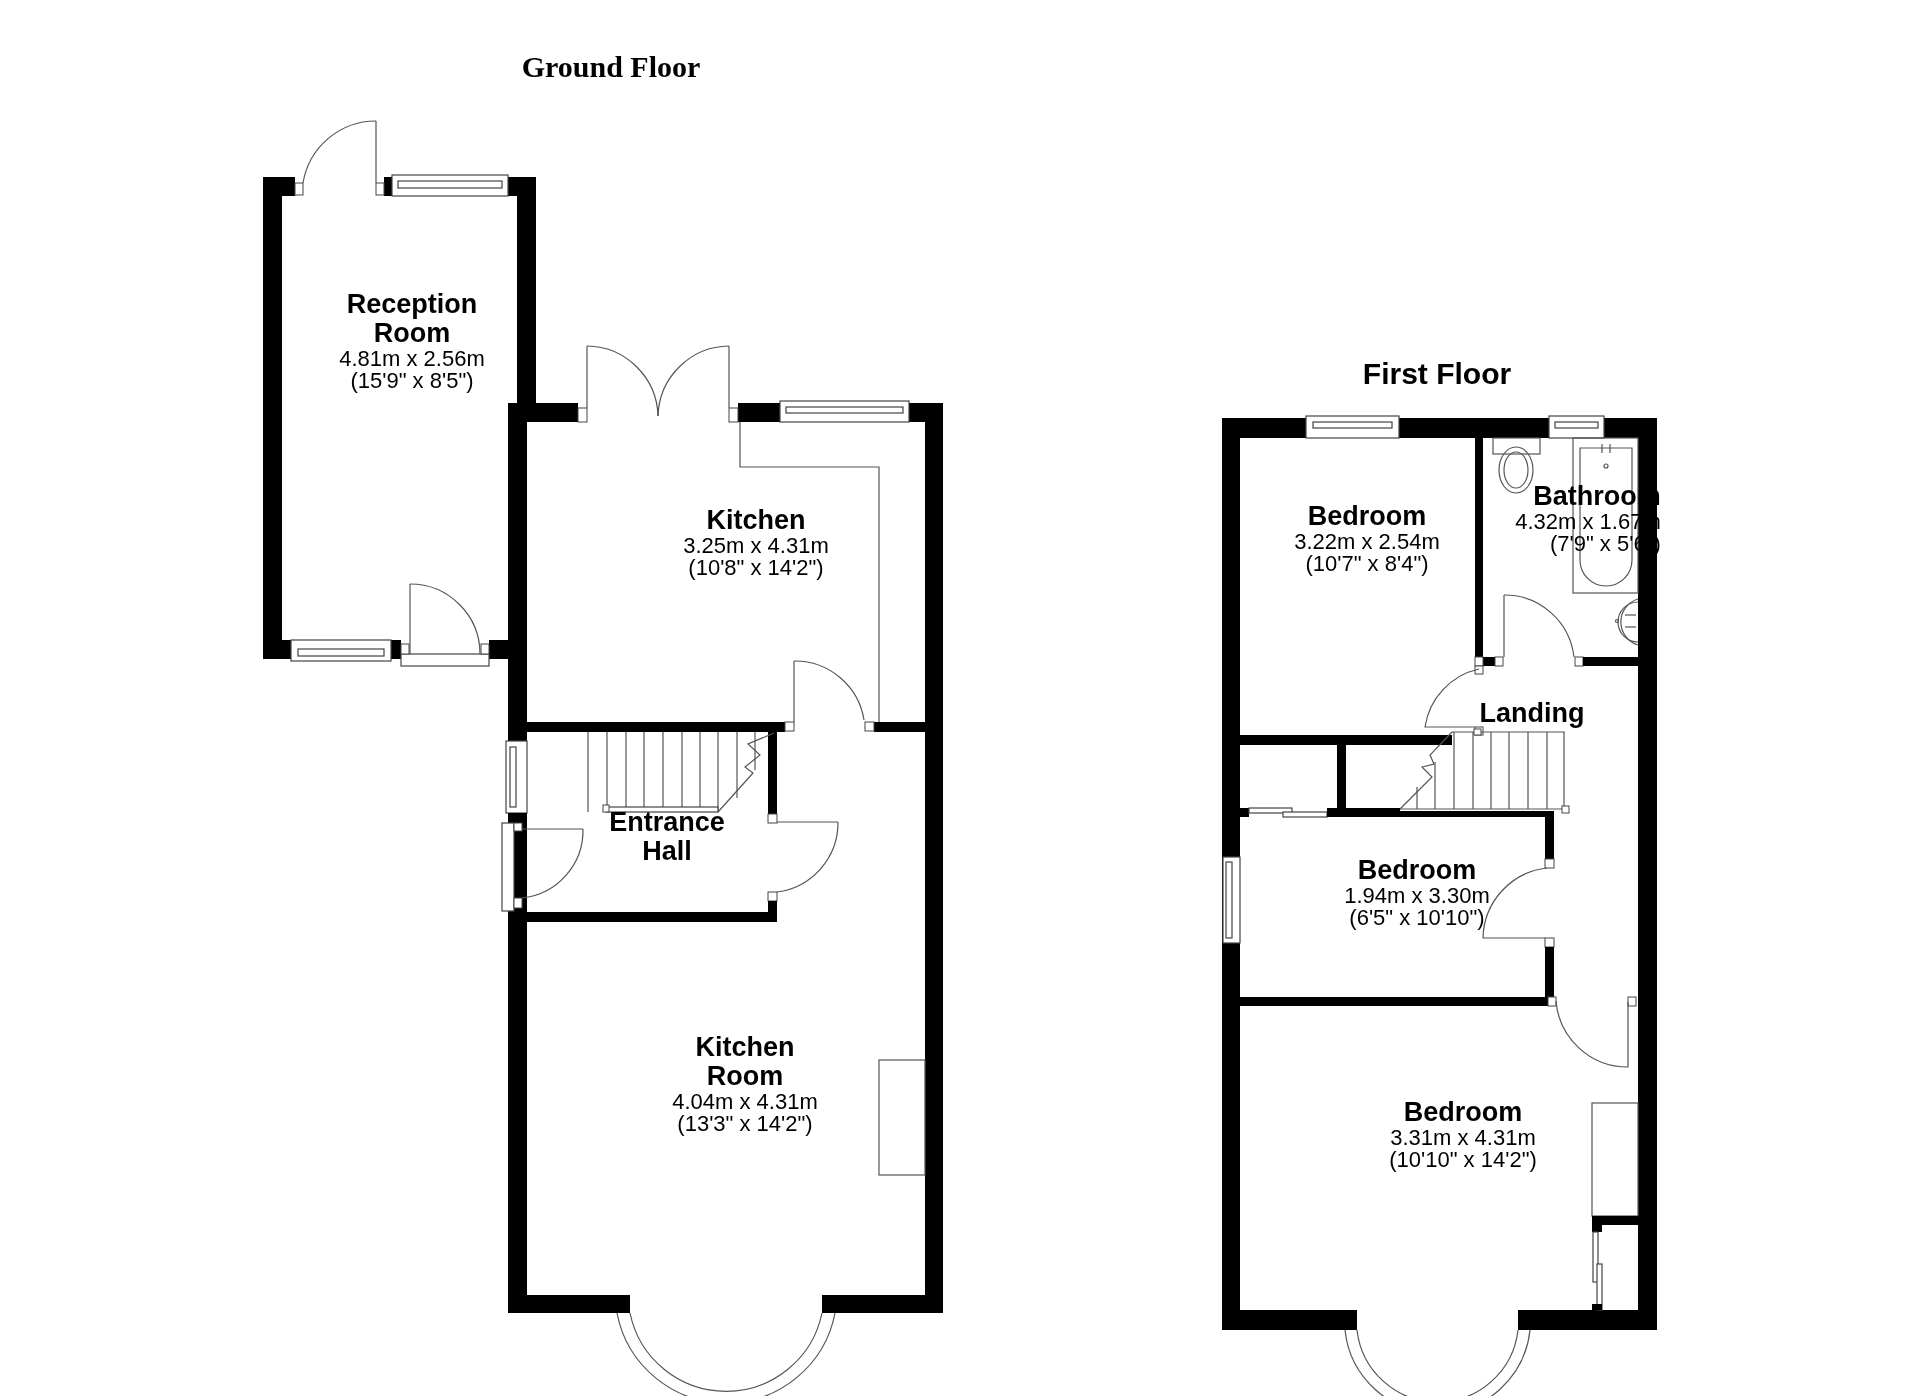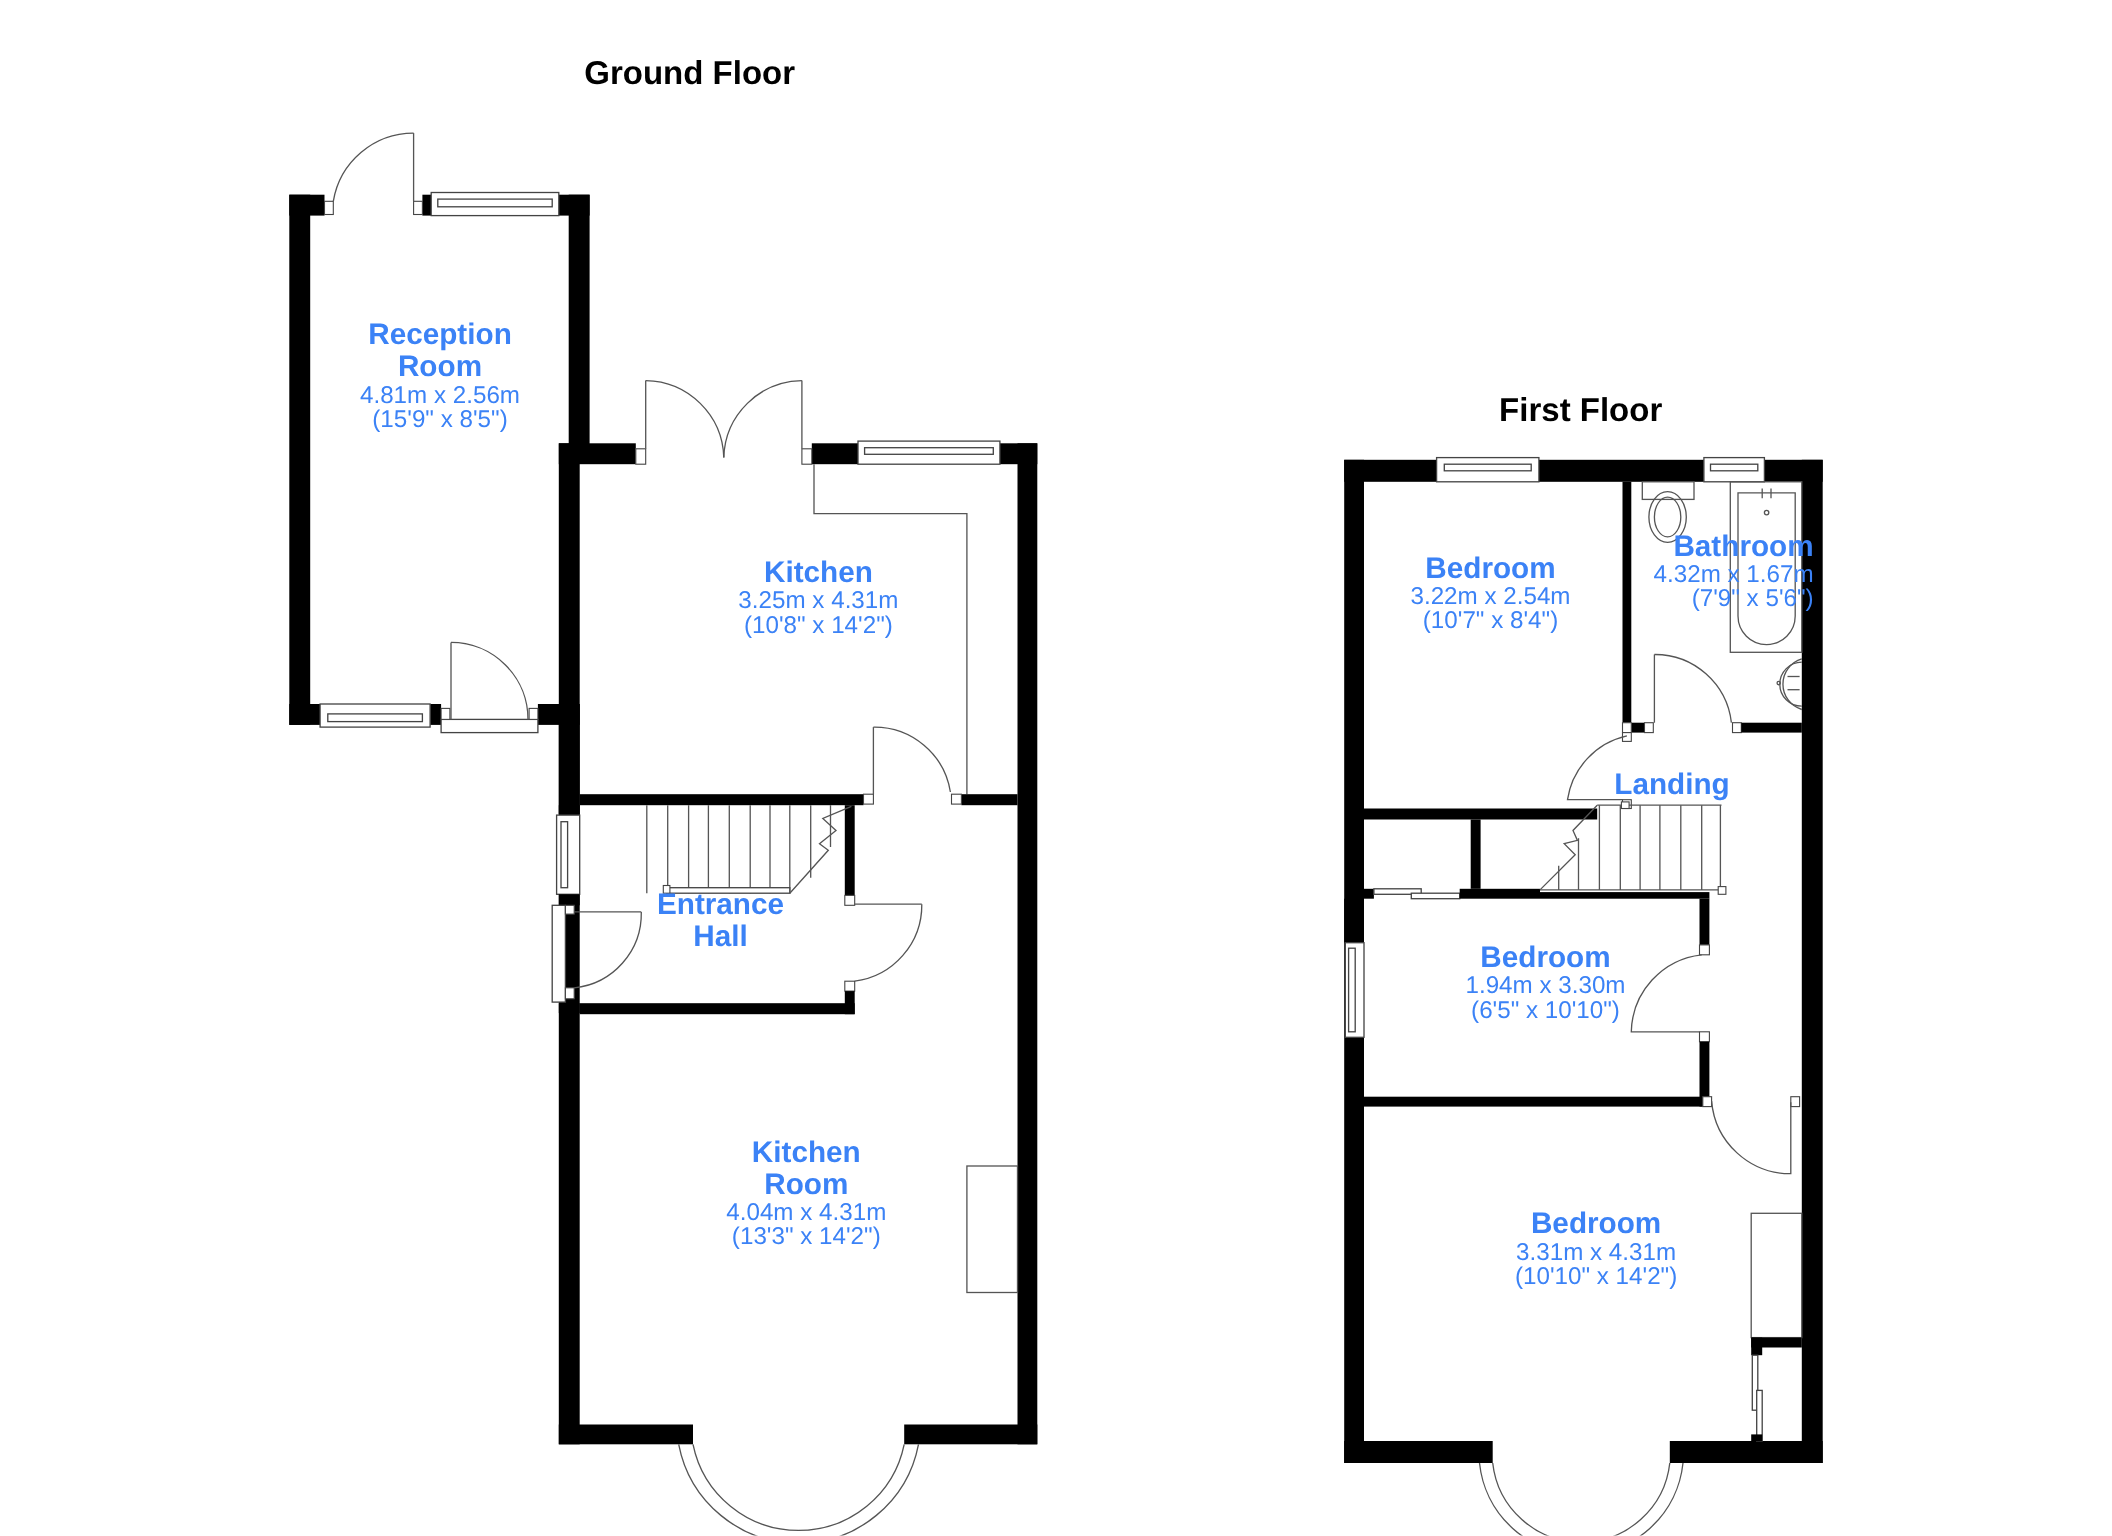--- a/index.html
+++ b/index.html
@@ -3,21 +3,21 @@
 <meta charset="utf-8">
 <style>
   html, body { margin: 0; padding: 0; background: #ffffff; }
   body { width: 1920px; height: 1396px; position: relative; overflow: hidden; font-family: "Liberation Sans", "DejaVu Sans", sans-serif; }
   #plan { position: absolute; left: 0; top: 0; width: 1920px; height: 1396px; }
   .wall { fill: #000000; }
   .line { fill: none; stroke: #555555; stroke-width: 1.2; }
   .win { fill: #ffffff; stroke: #444444; stroke-width: 1.2; }
   .jamb { fill: #ffffff; stroke: #444444; stroke-width: 1; }
   .floor-title { position: absolute; font-weight: bold; font-size: 30px; color: #000; white-space: nowrap; transform: translateX(-50%); line-height: 1; }
-  .room { position: absolute; transform: translateX(-50%); text-align: center; color: #3b82f6; white-space: nowrap; }
+  .room { position: absolute; transform: translateX(-50%); text-align: center; color: #000000; white-space: nowrap; margin-left: 12px; }
   .room .name { font-weight: bold; font-size: 27px; line-height: 29px; display: block; }
   .room .dim { font-size: 22px; line-height: 22px; display: block; }
 </style>
 </head>
 <body>
 
 <svg id="plan" viewBox="0 0 1920 1396" xmlns="http://www.w3.org/2000/svg">
 
   <g>
 
@@ -260,21 +260,21 @@
     </g>
     <rect class="wall" x="1592" y="1304" width="10" height="6"></rect>
 
     <g>
       <path class="line" d="M 1345 1330 A 93 93 0 0 0 1530 1330"></path>
       <path class="line" d="M 1357 1330 A 81 81 0 0 0 1518 1330"></path>
     </g>
   </g>
 </svg>
 
-<div class="floor-title" style="left:627px; top:52px;">Ground Floor</div>
+<div class="floor-title" style="left:611px; top:52px;font-family:Liberation Serif, serif;">Ground Floor</div>
 <div class="floor-title" style="left:1437px; top:347px;margin-top:12px;">First Floor</div>
 
 <div class="room" style="left:400px; top:290px;">
   <span class="name">Reception</span>
   <span class="name">Room</span>
   <span class="dim">4.81m x 2.56m</span>
   <span class="dim">(15'9" x 8'5")</span>
 </div>
 
 <div class="room" style="left:744px; top:506px;">

